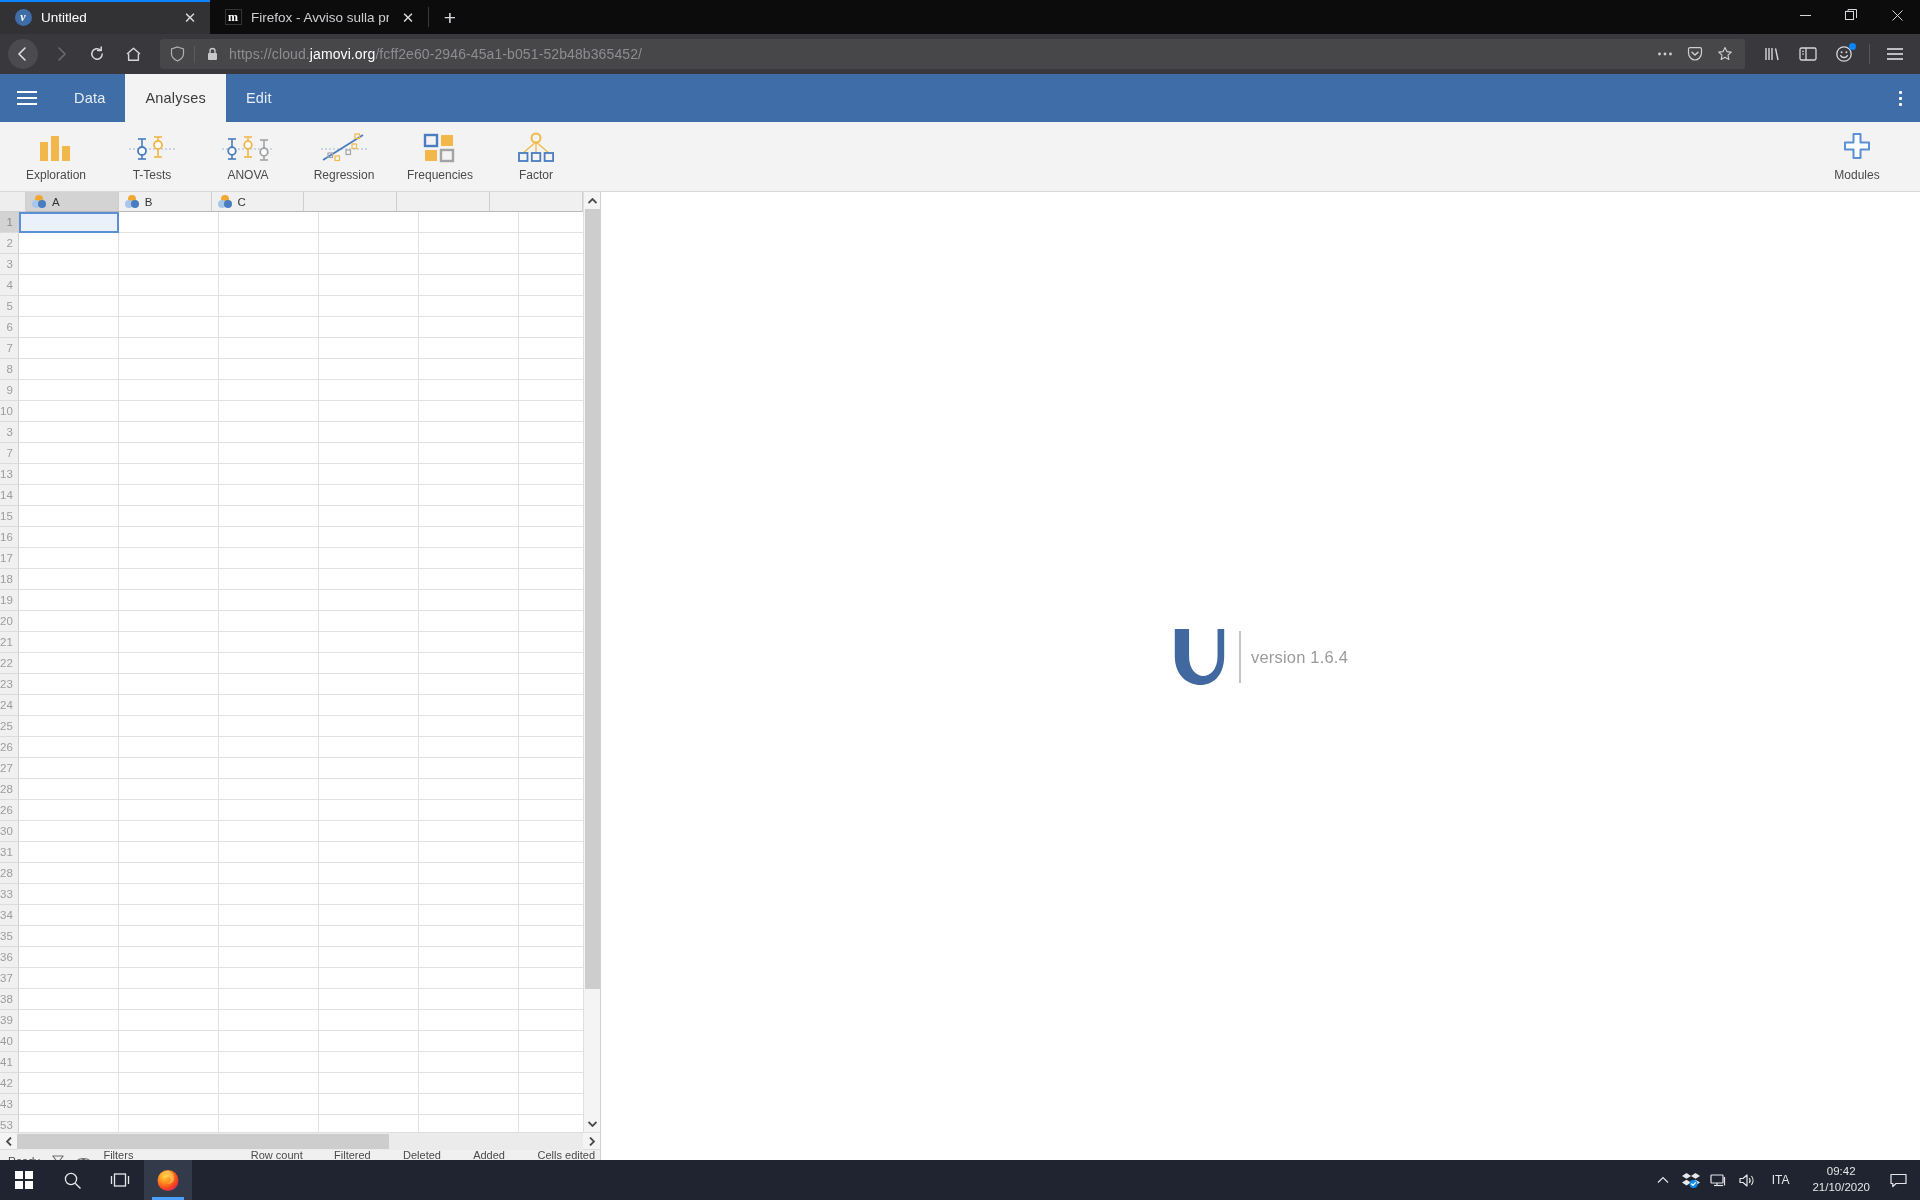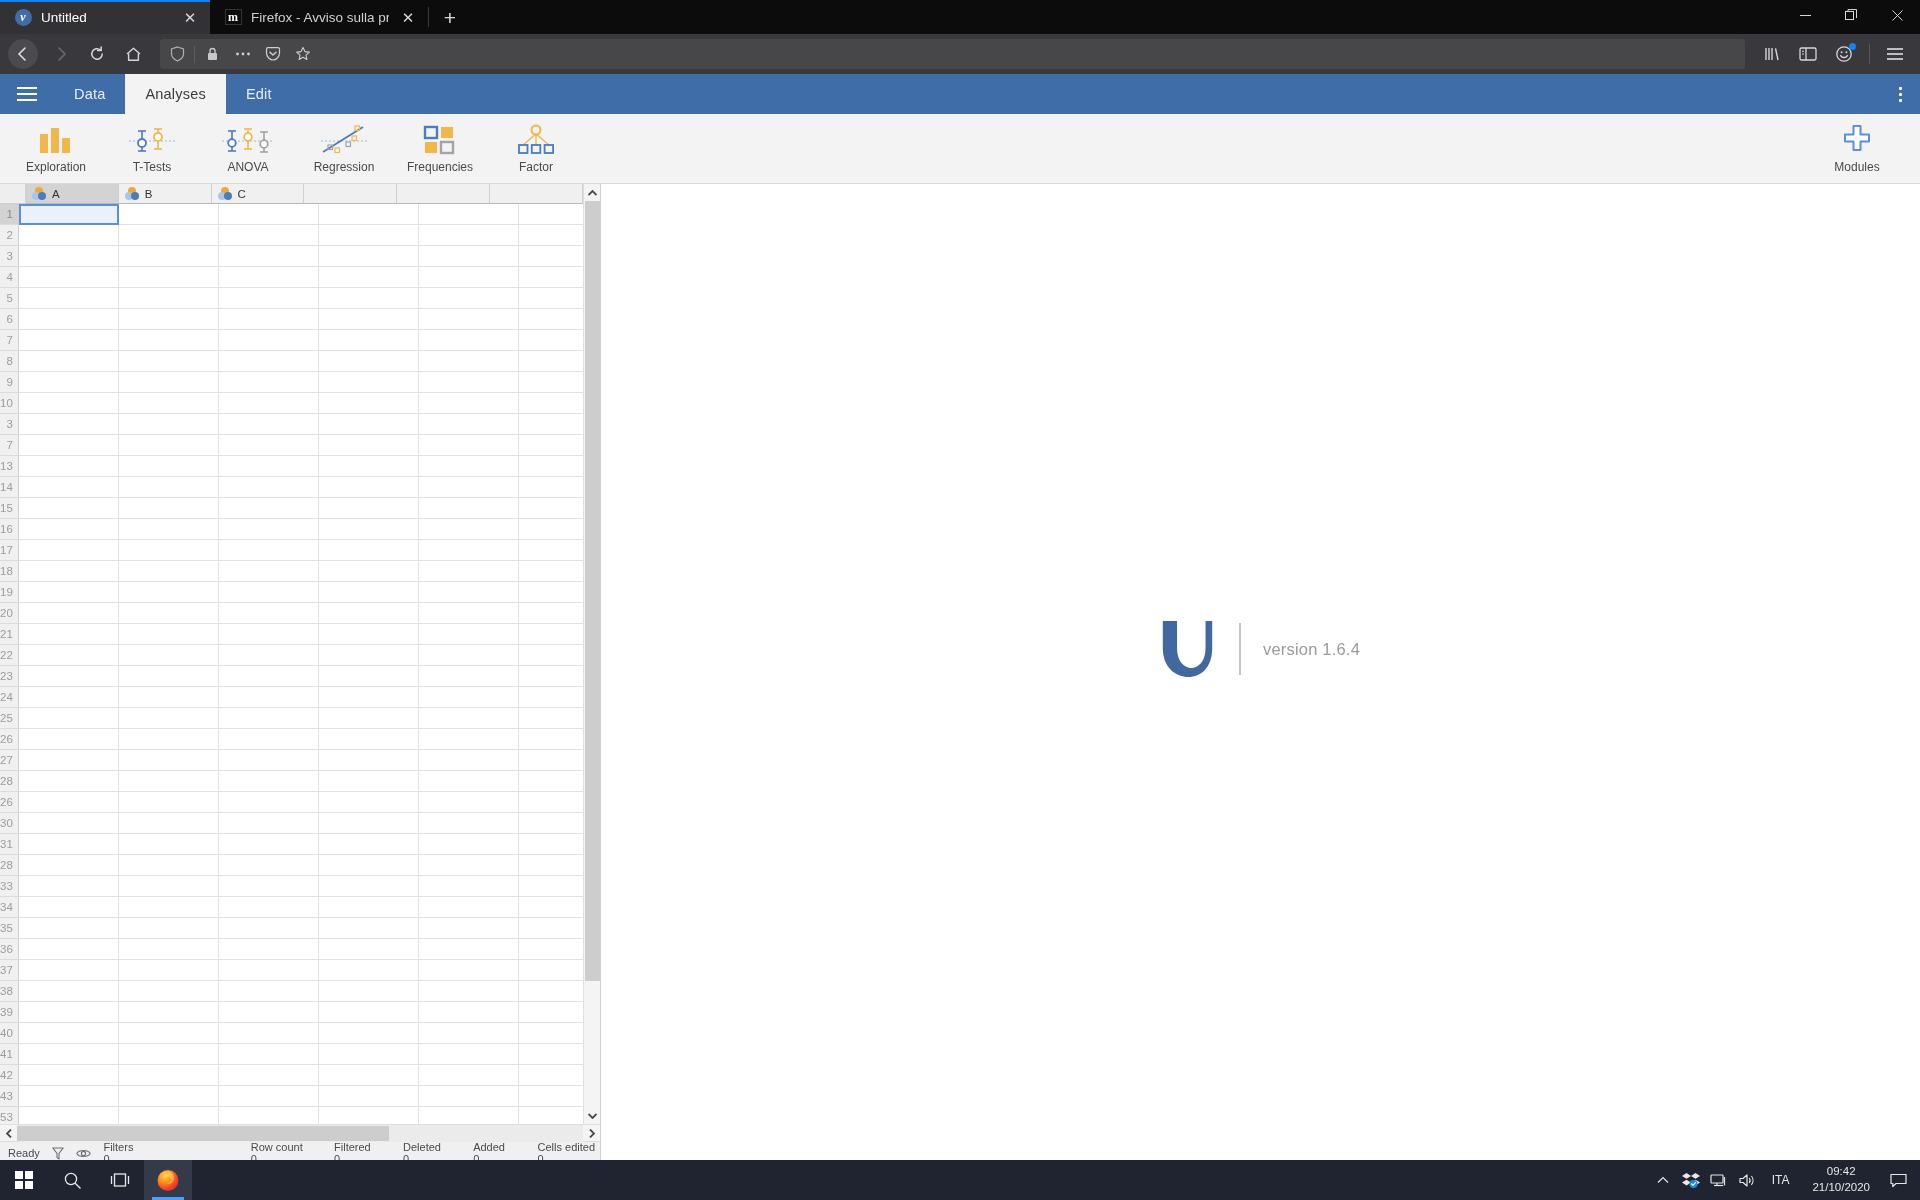--- a/index.html
+++ b/index.html
@@ -95,21 +95,21 @@
   .badge-dot {
     position: absolute; top: 4px; right: 5px; width: 7px; height: 7px;
     border-radius: 50%; background: #0a84ff;
   }
   .vsep { width: 1px; height: 20px; background: #55555a; margin: 0 6px; }
 
   
   .jamovi { width: 1920px; height: 1086px; background: #ffffff; position: relative; }
 
   .ribbon-tabs {
-    height: 40px; background: #3e6da8; display: flex; align-items: stretch;
+    height: 48px; background: #3e6da8; display: flex; align-items: stretch;
     position: relative;
   }
   .hamburger {
     width: 54px; display: flex; flex-direction: column; align-items: center;
     justify-content: center; gap: 4px;
   }
   .hamburger span { display: block; width: 20px; height: 2px; background: #ffffff; }
   .rtab {
     padding: 0 20px; display: flex; align-items: center; color: #e8eef6;
     font-size: 14.5px; letter-spacing: .2px;
@@ -199,21 +199,21 @@
   .status-left { display: flex; align-items: center; gap: 12px; }
   .status-right { display: flex; align-items: center; gap: 26px; margin-left: 112px; }
   .filter-glyph { width: 14px; display:flex; align-items:center; justify-content:center; }
   .eye-glyph { width: 16px; display:flex; align-items:center; justify-content:center; }
 
   .results-pane {
     flex: 1; background: #ffffff; border-left: 1px solid #d0d0d0;
     display: flex; align-items: center; justify-content: center;
     position: relative;
   }
-  .splash { display: flex; align-items: center; gap: 22px; margin-bottom: 50px; }
+  .splash { display: flex; align-items: center; gap: 10px; margin-bottom: 50px; }
   .splash-logo { width: 56px; height: 62px; }
   .splash-divider { width: 2px; height: 52px; background: #c6c6c6; }
   .splash-version { font-size: 16.5px; color: #9a9a9a; letter-spacing: .2px; }
 
   
   .taskbar {
     width: 1920px; height: 40px; background: #1f2430;
     display: flex; align-items: center; position: relative;
   }
   .tb-left { display: flex; align-items: center; height: 40px; }
@@ -317,20 +317,21 @@
             <path d="M7.5 1 L13.5 3 V8 C13.5 12 7.5 15 7.5 15 C7.5 15 1.5 12 1.5 8 V3 Z" fill="none" stroke="#b1b1b3" stroke-width="1.2"></path>
           </svg>
       </span>
       <span class="url-divider"></span>
       <span class="url-lock">
         <svg width="13" height="15" viewBox="0 0 13 15">
           <rect x="2" y="6" width="9" height="7" rx="1" fill="#c8c8ca"></rect>
           <path d="M4 6 V4 A2.5 2.5 0 0 1 9 4 V6" fill="none" stroke="#c8c8ca" stroke-width="1.4"></path>
         </svg>
       </span>
+      <span class="url-text"><span class="dim">https://cloud.</span><b>jamovi.org</b><span class="dim">/fcff2e60-2946-45a1-b051-52b48b365452/</span></span>
       <span class="url-actions">
         <span class="url-act">
           <svg width="16" height="6" viewBox="0 0 16 6">
               <circle cx="2.5" cy="3" r="1.4" fill="#cfcfd2"></circle>
               <circle cx="8" cy="3" r="1.4" fill="#cfcfd2"></circle>
               <circle cx="13.5" cy="3" r="1.4" fill="#cfcfd2"></circle>
             </svg>
         </span>
         <span class="url-act">
           <svg width="16" height="16" viewBox="0 0 16 16">

